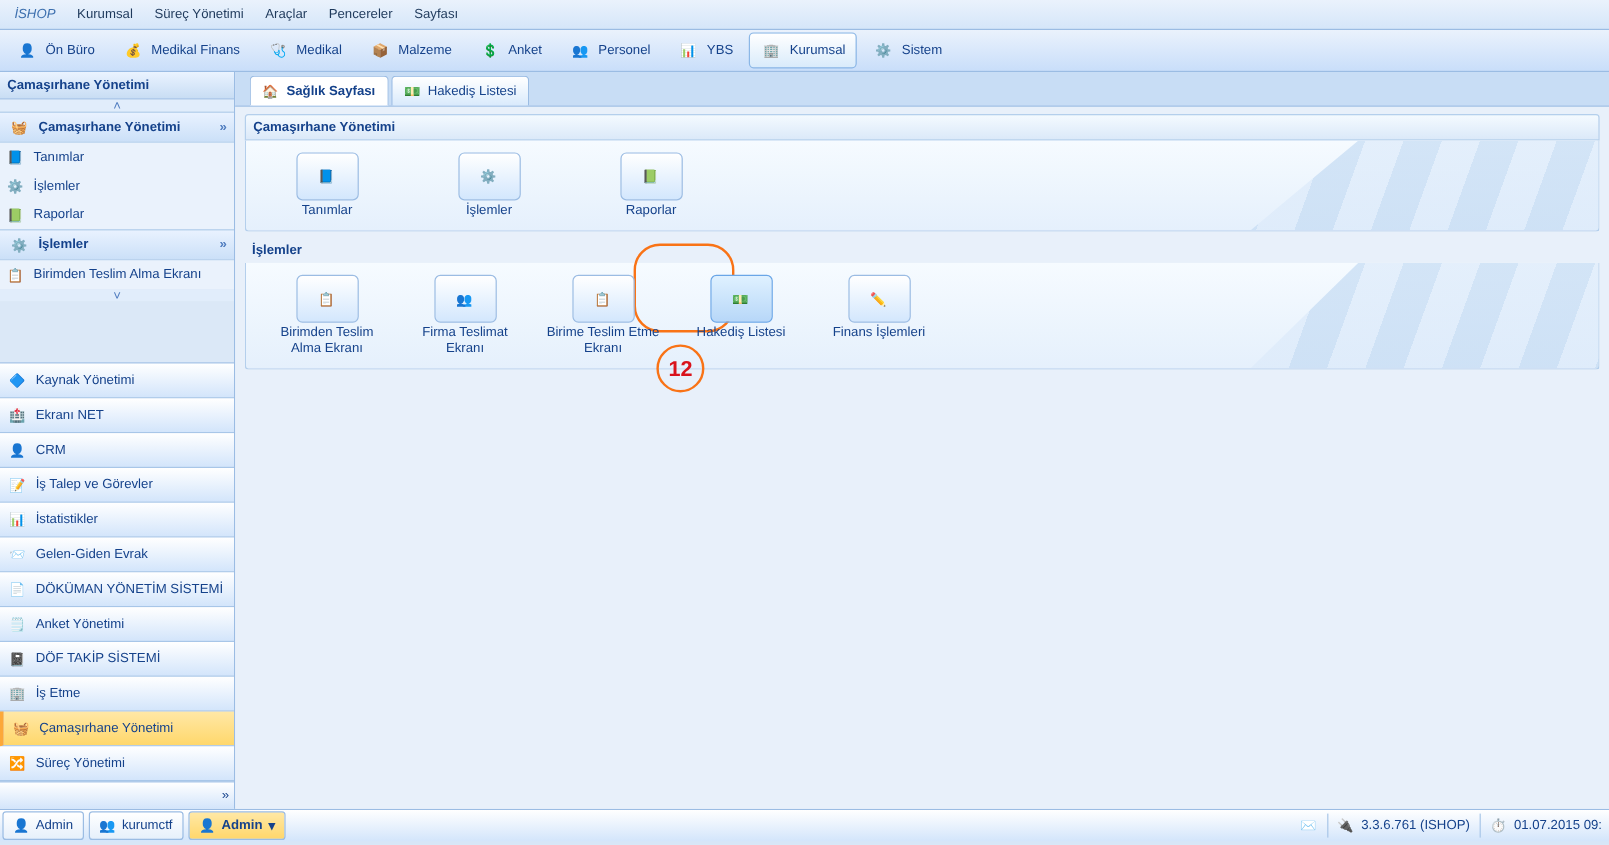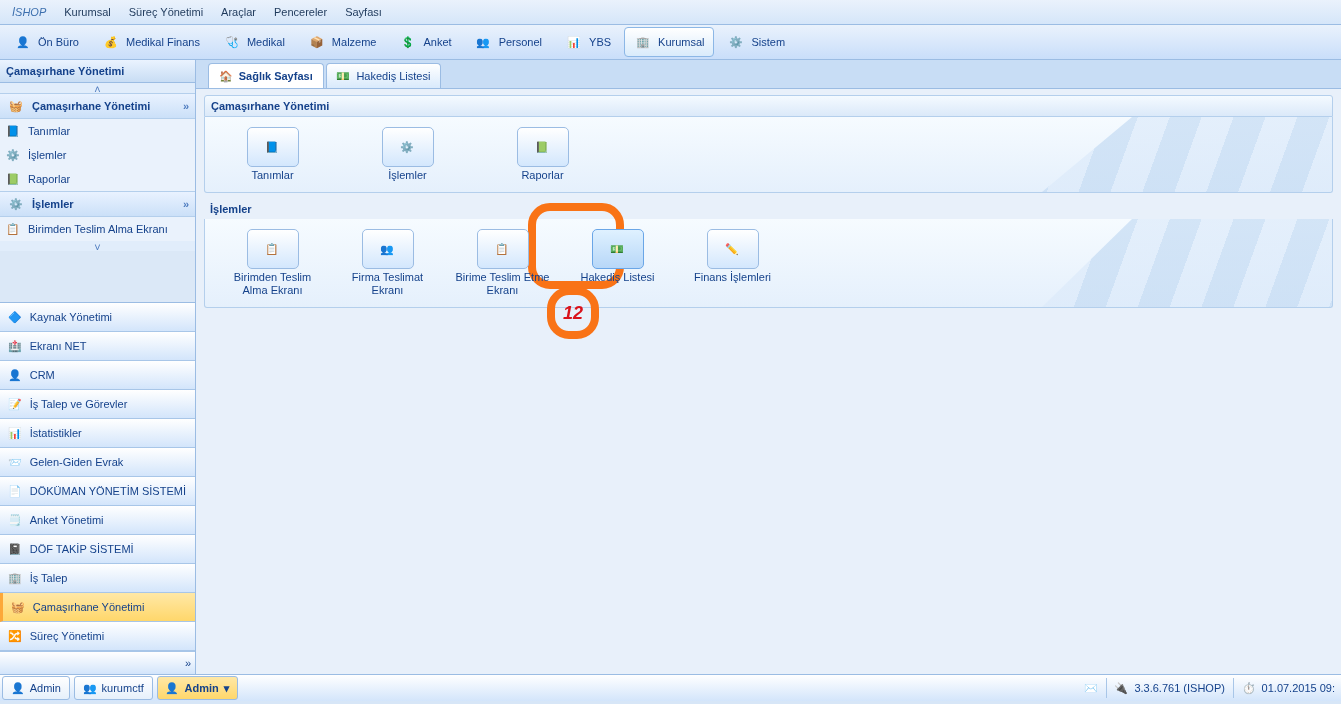--- a/index.html
+++ b/index.html
@@ -34,21 +34,21 @@
   .tab.active{background:#fff;font-weight:bold;}
   .page{flex:1;background:#e8f0fa;padding:6px 8px;overflow:auto;}
   .group-title{height:20px;line-height:20px;font-weight:bold;color:#15428b;padding:0 6px;background:linear-gradient(#f4faff,#dbe9f9);border:1px solid #b4cfec;border-radius:3px 3px 0 0;}
   .group-body{display:flex;gap:40px;padding:10px 20px;background:linear-gradient(#f6fbff,#e5f0fc);border:1px solid #b4cfec;border-top:none;border-radius:0 0 3px 3px;position:relative;overflow:hidden;}
   .g-decor{position:absolute;right:-10px;top:0;bottom:0;width:300px;background:repeating-linear-gradient(110deg,#c4dbf3 0 30px,#dceafa 30px 60px);opacity:.7;clip-path:polygon(30% 0,100% 0,100% 100%,0 100%);}
   .launch{display:flex;flex-direction:column;align-items:center;width:95px;color:#15428b;text-align:center;gap:2px;z-index:1;}
   .launch .btn{width:50px;height:38px;border:1px solid #9bbce3;border-radius:5px;background:linear-gradient(#fff,#d3e7fd);display:flex;align-items:center;justify-content:center;}
   .launch.selected .btn{background:linear-gradient(#dff1ff,#b7d7f8);border-color:#6aa6e7;}
   .launch .lbl{font-size:11px;line-height:13px;}
   .section-label{font-weight:bold;color:#15428b;margin:10px 0 4px 0;padding:0 6px;}
-  .callout{position:absolute;border:8px solid #f97316;border-radius:22px;pointer-events:none;font-style:italic;}
+  .callout{position:absolute;border:2px solid #f97316;border-radius:22px;pointer-events:none;}
   .callout.num{width:36px;height:36px;display:flex;align-items:center;justify-content:center;color:#d9121b;font-weight:bold;font-size:18px;background:transparent;}
   
   .statusbar{display:flex;align-items:center;height:26px;background:linear-gradient(#fff,#d3e5fb);border-top:1px solid #9bbce3;}
   .stat-btn{display:flex;align-items:center;height:22px;padding:0 8px;border:1px solid #9bbce3;border-radius:3px;margin:0 2px;gap:5px;background:linear-gradient(#fff,#e6f0fb);color:#15428b;}
   .stat-btn.active{background:linear-gradient(#ffe8a6,#ffd76b);font-weight:bold;}
   .stat-right{margin-left:auto;display:flex;align-items:center;gap:6px;padding:0 6px;}
   .divider{width:1px;height:20px;background:#a8c6e8;margin:0 2px;}
 </style>
 </head>
 <body>
@@ -173,21 +173,21 @@
       <div class="acc-item">
             <span>🗒️</span>
             <span>Anket Yönetimi</span>
           </div>
       <div class="acc-item">
             <span>📓</span>
             <span>DÖF TAKİP SİSTEMİ</span>
           </div>
       <div class="acc-item">
             <span>🏢</span>
-            <span>İş Talep</span>
+            <span>İş Etme</span>
           </div>
       <div class="acc-item active">
             <span>🧺</span>
             <span>Çamaşırhane Yönetimi</span>
           </div>
       <div class="acc-item">
             <span>🔀</span>
             <span>Süreç Yönetimi</span>
           </div>
       <div class="acc-footer">

